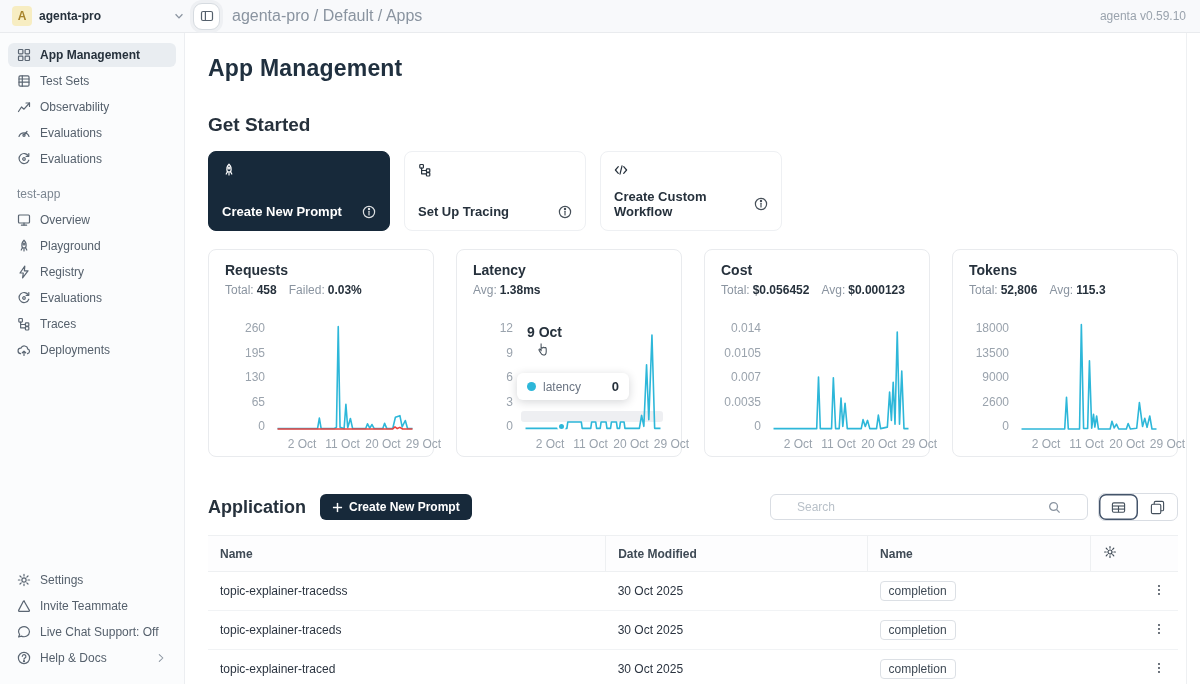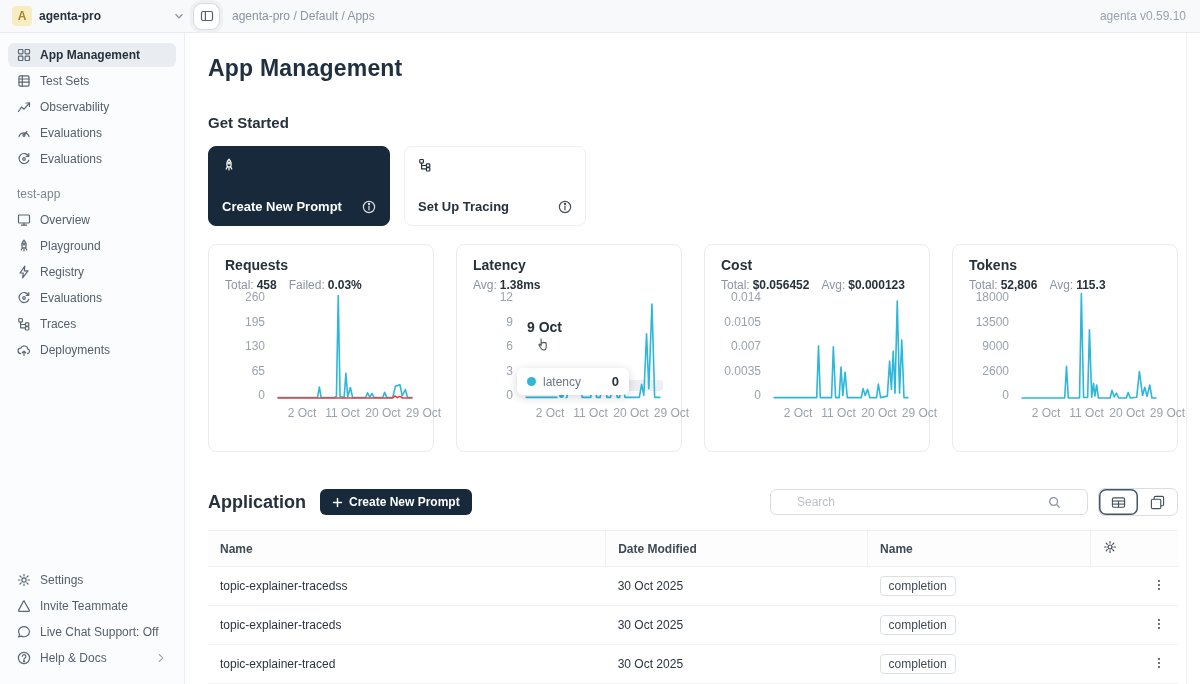--- a/index.html
+++ b/index.html
@@ -12,61 +12,61 @@
   .topbar { height:33px; display:flex; align-items:center; background:#f8f9fb;
     border-bottom:1px solid #e9ebee; padding:0 14px 0 12px; }
   .tb-left { width:173px; display:flex; align-items:center; gap:7px; }
   .avatar { width:20px; height:20px; border-radius:4px; background:#f7edc2; color:#a8842b;
     font-size:12px; font-weight:700; display:flex; align-items:center; justify-content:center; }
   .ws-label { font-size:12px; font-weight:600; color:#26313c; }
   .tb-left .chev { margin-left:auto; color:#8a94a0; }
   .toggle-btn { width:27px; height:27px; background:#fff; border:1px solid #d6dbe0; border-radius:9px;
     display:flex; align-items:center; justify-content:center; color:#55606c;
     box-shadow:0 0 0 3px #eef0f3; margin-left:8px; cursor:pointer; }
-  .breadcrumb { font-size:12px; color:#8a94a0; margin-left:12px; }
+  .breadcrumb { font-size:16px; color:#8a94a0; margin-left:12px; }
   .tb-spacer { flex:1; }
   .version { font-size:12px; color:#9aa3ad; }
 
   
   .shell { display:flex; height:651px; }
   .sidebar { width:185px; background:#fbfcfd; border-right:1px solid #eceef1;
     padding:10px 8px 12px; display:flex; flex-direction:column; font-size:12px; }
   .nav-item { display:flex; align-items:center; gap:9px; padding:5px 9px; border-radius:6px;
     color:#55606c; cursor:pointer; margin-bottom:2px; }
   .nav-item .icon { color:#5b6673; }
   .nav-item.selected { background:#e9edf1; color:#26313c; font-weight:600; }
   .nav-item .chev-r { margin-left:auto; color:#8a94a0; }
   .section-label { color:#7c8691; margin:14px 9px 7px; }
   .sidebar-bottom { margin-top:auto; }
 
   .main { flex:1; position:relative; padding:22px 22px 0 23px; overflow:hidden; }
   .scroll-line { position:absolute; top:0; right:13px; width:1px; height:100%; background:#eef0f2; }
 
   .page-title { font-size:23px; font-weight:700; color:#20303f; letter-spacing:.2px; }
-  .section-heading { font-size:15px; font-weight:700; color:#26313c; margin-top:32px; }
+  .section-heading { font-size:19px; font-weight:700; color:#26313c; margin-top:32px; }
 
   
   .gs-row { display:flex; gap:14px; margin-top:15px; }
   .gs-card { width:182px; height:80px; border-radius:8px; padding:11px 13px; display:flex;
     flex-direction:column; justify-content:space-between; cursor:pointer;
     background:#fff; border:1px solid #eef0f3; color:#26313c; }
   .gs-card.dark { background:#17293a; border-color:#17293a; color:#fff; }
   .gs-label-row { display:flex; align-items:center; }
   .gs-label { font-size:13px; font-weight:600; }
   .gs-info { margin-left:auto; color:inherit; opacity:.85; cursor:pointer; }
   .gs-card .gs-icon { color:inherit; }
 
   
   .metric-row { display:flex; gap:22px; margin-top:18px; }
   .metric-card { flex:1; height:208px; background:#fff; border:1px solid #e9ebee; border-radius:8px;
     padding:12px 16px; position:relative; }
   .m-title { font-size:14px; font-weight:700; color:#26313c; }
   .m-stats { margin-top:5px; font-size:12px; color:#8a94a0; display:flex; gap:12px; }
   .m-stats b { color:#26313c; font-weight:700; margin-left:3px; }
-  .chart-wrap { display:flex; gap:8px; margin-top:0; }
+  .chart-wrap { display:flex; gap:8px; margin-top:26px; }
   .yaxis { width:40px; height:108px; display:flex; flex-direction:column; justify-content:space-between;
     align-items:flex-end; font-size:12px; color:#9aa3ad; }
   .yaxis span { line-height:10px; transform:translateY(0); }
   .plot { flex:1; position:relative; height:108px; }
   .plot svg { position:absolute; inset:0; width:100%; height:100%; }
   .xaxis { position:relative; height:18px; margin-top:6px; margin-left:48px; font-size:12px; color:#9aa3ad; }
   .xaxis span { position:absolute; transform:translateX(-50%); white-space:nowrap;margin-left:20px; }
 
   
   .hover-band { position:absolute; left:0; right:2px; top:88px; height:11px; background:#e8eaed;
@@ -325,20 +325,39 @@
           <span class="gs-icon"><span class="icon">
               <svg width="14" height="14" viewBox="0 0 14 14" fill="none" stroke="currentColor" stroke-width="1.2" stroke-linecap="round" stroke-linejoin="round">
                 <rect x="1.8" y="1.5" width="3.6" height="3.6" rx="0.8"></rect>
                 <path d="M3.6,5.1 L3.6,10.8 M3.6,7.5 L8.4,7.5 M3.6,10.8 L8.4,10.8"></path>
                 <rect x="8.4" y="5.8" width="3.4" height="3.4" rx="0.8"></rect>
                 <rect x="8.4" y="9.6" width="3.4" height="3.4" rx="0.8"></rect>
               </svg>
             </span></span>
           <div class="gs-label-row">
             <span class="gs-label">Set Up Tracing</span>
+            <span class="gs-info icon">
+              <svg width="14" height="14" viewBox="0 0 14 14" fill="none" stroke="currentColor" stroke-width="1.2" stroke-linecap="round" stroke-linejoin="round">
+                <circle cx="7" cy="7" r="5.6"></circle>
+                <line x1="7" y1="6.3" x2="7" y2="10"></line>
+                <circle cx="7" cy="4" r="0.6" fill="currentColor"></circle>
+              </svg>
+            </span>
+          </div>
+        </div>
+        <div class="gs-card">
+          <span class="gs-icon"><span class="icon">
+              <svg width="14" height="14" viewBox="0 0 14 14" fill="none" stroke="currentColor" stroke-width="1.2" stroke-linecap="round" stroke-linejoin="round">
+                <polyline points="4.3,3.6 1.4,7 4.3,10.4"></polyline>
+                <polyline points="9.7,3.6 12.6,7 9.7,10.4"></polyline>
+                <line x1="8" y1="2.8" x2="6" y2="11.2"></line>
+              </svg>
+            </span></span>
+          <div class="gs-label-row">
+            <span class="gs-label">Create Custom Workflow</span>
             <span class="gs-info icon">
               <svg width="14" height="14" viewBox="0 0 14 14" fill="none" stroke="currentColor" stroke-width="1.2" stroke-linecap="round" stroke-linejoin="round">
                 <circle cx="7" cy="7" r="5.6"></circle>
                 <line x1="7" y1="6.3" x2="7" y2="10"></line>
                 <circle cx="7" cy="4" r="0.6" fill="currentColor"></circle>
               </svg>
             </span>
           </div>
         </div>
       </div>

